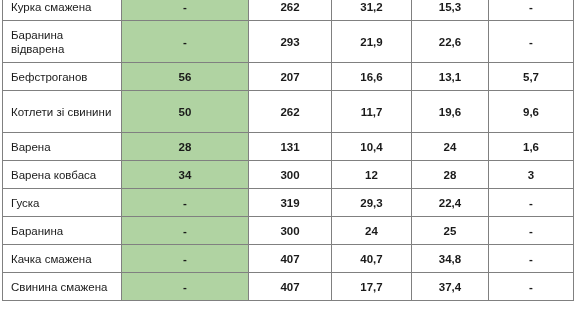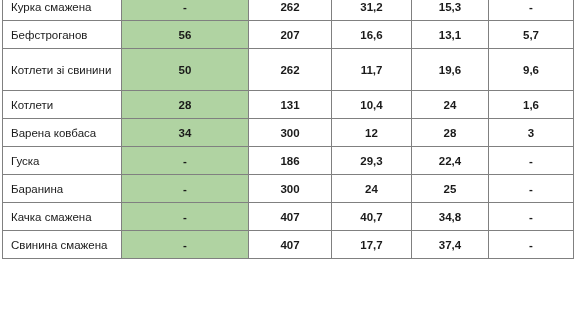--- a/index.html
+++ b/index.html
@@ -69,56 +69,64 @@
   </colgroup>
   <tbody>
       <tr class="row-single">
         <td class="name-cell">Курка смажена</td>
         <td class="green-cell">-</td>
         <td class="num-cell">262</td>
         <td class="num-cell">31,2</td>
         <td class="num-cell">15,3</td>
         <td class="num-cell">-</td>
       </tr>
+      <tr class="row-double">
+        <td class="name-cell">Баранина відварена</td>
+        <td class="green-cell">-</td>
+        <td class="num-cell">293</td>
+        <td class="num-cell">21,9</td>
+        <td class="num-cell">22,6</td>
+        <td class="num-cell">-</td>
+      </tr>
       <tr class="row-single">
         <td class="name-cell">Бефстроганов</td>
         <td class="green-cell">56</td>
         <td class="num-cell">207</td>
         <td class="num-cell">16,6</td>
         <td class="num-cell">13,1</td>
         <td class="num-cell">5,7</td>
       </tr>
       <tr class="row-double">
         <td class="name-cell">Котлети зі свинини</td>
         <td class="green-cell">50</td>
         <td class="num-cell">262</td>
         <td class="num-cell">11,7</td>
         <td class="num-cell">19,6</td>
         <td class="num-cell">9,6</td>
       </tr>
       <tr class="row-single">
-        <td class="name-cell">Котлети</td>
+        <td class="name-cell">Варена</td>
         <td class="green-cell">28</td>
         <td class="num-cell">131</td>
         <td class="num-cell">10,4</td>
         <td class="num-cell">24</td>
         <td class="num-cell">1,6</td>
       </tr>
       <tr class="row-single">
         <td class="name-cell">Варена ковбаса</td>
         <td class="green-cell">34</td>
         <td class="num-cell">300</td>
         <td class="num-cell">12</td>
         <td class="num-cell">28</td>
         <td class="num-cell">3</td>
       </tr>
       <tr class="row-single">
         <td class="name-cell">Гуска</td>
         <td class="green-cell">-</td>
-        <td class="num-cell">186</td>
+        <td class="num-cell">319</td>
         <td class="num-cell">29,3</td>
         <td class="num-cell">22,4</td>
         <td class="num-cell">-</td>
       </tr>
       <tr class="row-single">
         <td class="name-cell">Баранина</td>
         <td class="green-cell">-</td>
         <td class="num-cell">300</td>
         <td class="num-cell">24</td>
         <td class="num-cell">25</td>

